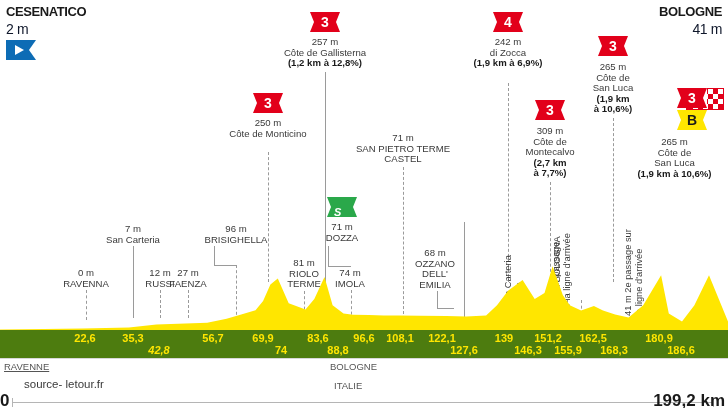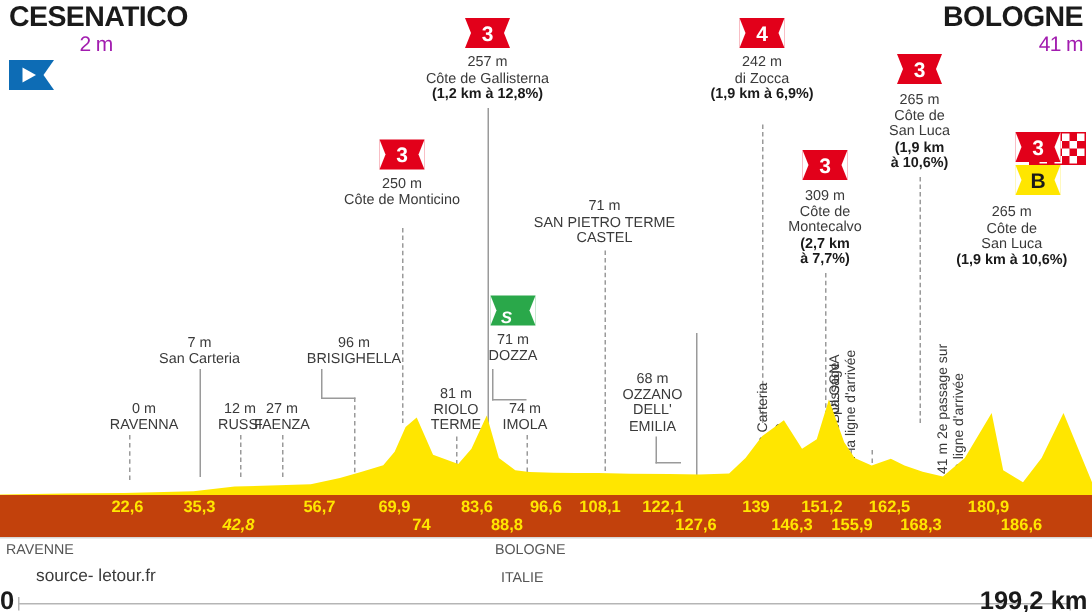--- a/index.html
+++ b/index.html
@@ -6,22 +6,22 @@
   body{
     width:728px;height:408px;overflow:hidden;position:relative;
     background:#ffffff;
     font-family:"Liberation Sans","DejaVu Sans",sans-serif;
     color:#3a3a3a;
   }
   .stage{position:absolute;left:0;top:0;width:728px;height:408px;}
 
   
   .city{position:absolute;font-weight:bold;color:#1a1a1a;letter-spacing:-0.4px;}
-  .city .nm{font-size:19px;line-height:19px;display:block;}
-  .city .alt{font-size:14px;line-height:16px;display:block;font-weight:normal;color:#a21caf;margin-left:47px;}
+  .city .nm{font-size:13px;line-height:19px;display:block;}
+  .city .alt{font-size:14px;line-height:16px;display:block;font-weight:normal;color:#0f172a;}
   #city-start{left:6px;top:2px;text-align:left;}
   #city-end{right:6px;top:2px;text-align:right;}
 
   
   .dep-flag{position:absolute;left:6px;top:40px;width:30px;height:20px;
      background:#0d6cb5;}
   .dep-flag:after{content:"";position:absolute;left:9px;top:5px;
      border-left:9px solid #fff;border-top:5px solid transparent;border-bottom:5px solid transparent;}
   .dep-flag .notch{position:absolute;right:0;top:0;width:0;height:0;
      border-right:7px solid #fff;border-top:10px solid transparent;border-bottom:10px solid transparent;}
@@ -61,28 +61,28 @@
   
   .vline{position:absolute;width:0;border-left:1px dashed #9a9a9a;}
   .vsolid{position:absolute;width:0;border-left:1px solid #9a9a9a;}
   .elbow{position:absolute;border-left:1px solid #9a9a9a;border-bottom:1px solid #9a9a9a;}
 
   
   #profile-area{position:absolute;left:0;top:262px;width:728px;height:68px;}
   #profile-svg{position:absolute;left:0;top:0;}
 
   
-  #km-band{position:absolute;left:0;top:330px;width:728px;height:28px;background:#c2410c;}
+  #km-band{position:absolute;left:0;top:330px;width:728px;height:28px;background:#4d7c0f;}
   .kmlbl{position:absolute;color:#ffe600;font-weight:bold;font-size:11px;line-height:12px;
      text-align:center;white-space:nowrap;}
 
   
   #footer{position:absolute;left:0;top:358px;width:728px;height:50px;background:#fff;}
   .ftxt{position:absolute;font-size:9.5px;color:#555;}
-  #country-left{left:4px;top:3px;}
+  #country-left{left:4px;top:3px;text-decoration:underline;}
   #country-right{left:330px;top:3px;}
   #region-right{left:334px;top:22px;}
   #source{left:24px;top:20px;font-size:11.5px;color:#3a3a3a;}
   #axis{position:absolute;left:12px;top:44px;width:702px;height:1px;background:#b5b5b5;}
   #axis-cap-l{position:absolute;left:12px;top:40px;width:1px;height:9px;background:#b5b5b5;}
   #axis-cap-r{position:absolute;left:713px;top:40px;width:1px;height:9px;background:#b5b5b5;}
   #dist-zero{position:absolute;left:0px;top:33px;font-size:17px;font-weight:bold;color:#1a1a1a;}
   #dist-total{position:absolute;right:3px;top:33px;font-size:17px;font-weight:bold;color:#1a1a1a;}
   .seplineTop{position:absolute;left:0;top:0;width:728px;height:1px;background:#d8d8d8;}
 </style>
@@ -192,21 +192,21 @@
     <span class="flag green">
         <i class="sprint">S</i>
       </span>
   </div>
   <div class="town" style="left:312px;top:222px;width:60px;">
     <span>71 m</span>
     <span>DOZZA</span>
   </div>
   <div class="elbow" style="left:328px;top:246px;width:22px;height:20px;"></div>
 
-  <div class="town" style="left:60px;top:268px;width:72px;">
+  <div class="town" style="left:50px;top:268px;width:72px;">
     <span>0 m</span>
     <span>RAVENNA</span>
   </div>
   <div class="vline" style="left:86px;top:290px;height:30px;"></div>
 
   <div class="town" style="left:88px;top:224px;width:90px;">
     <span>7 m</span>
     <span>San Carteria</span>
   </div>
   <div class="vsolid" style="left:133px;top:246px;height:72px;"></div>

